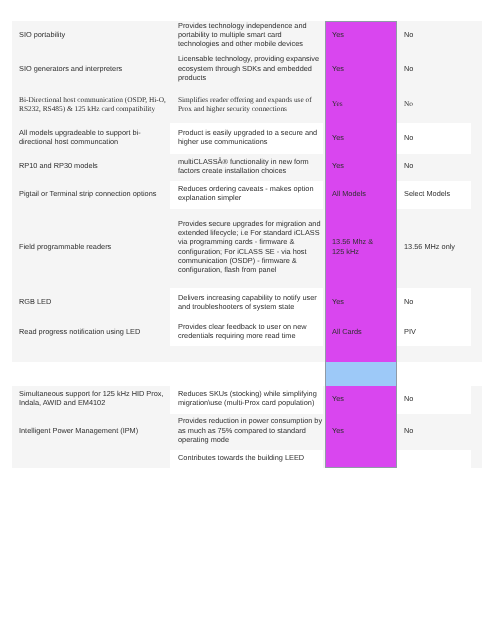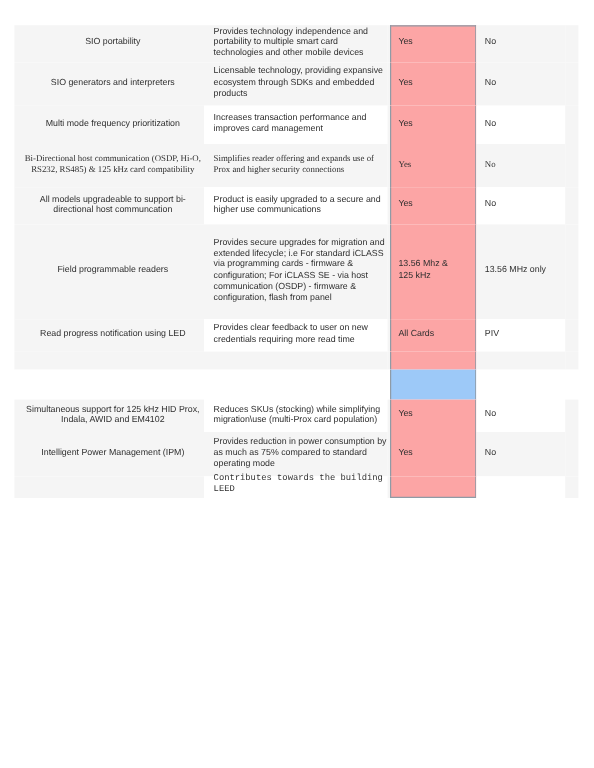--- a/index.html
+++ b/index.html
@@ -1,22 +1,22 @@
 <!DOCTYPE html>
 <html><head>
 <meta charset="utf-8">
 <style>
   html,body{margin:0;padding:0;background:#ffffff;}
   body{width:495px;height:640px;overflow:hidden;font-family:"Liberation Sans",sans-serif;color:#2f2f2f;-webkit-font-smoothing:antialiased;text-rendering:geometricPrecision;}
   .page{position:relative;width:495px;height:640px;background:#fff;}
   .tbl{position:absolute;left:12px;top:21px;width:470px;border-collapse:collapse;border-spacing:0;table-layout:fixed;}
   .tbl td{vertical-align:middle;font-size:7.35px;line-height:9.25px;background:#f5f5f5;padding:0;}
-  td.f{padding-left:7px;padding-right:1px;text-align:center;}
+  td.f{padding-left:7px;padding-right:1px;}
   td.t{padding-left:8px;padding-right:0px;}
-  td.b{padding-left:7px;padding-right:14px;background:#fca5a5;box-shadow:inset 1px 0 0 #8f9ba6, inset -1px 0 0 #8f9ba6;}
+  td.b{padding-left:7px;padding-right:14px;background:#d946ef;box-shadow:inset 1px 0 0 #8f9ba6, inset -1px 0 0 #8f9ba6;}
   td.v{padding-left:7px;padding-right:4px;}
   tr.w td.t,tr.w td.v{background:#ffffff;}
   .tbl td>span{display:block;position:relative;top:-1.7px;}
   .sec{font-weight:bold;font-size:7.6px;letter-spacing:.7px;color:#0d0d0d;}
   td.sec>span{top:7.4px;}
   tr.gap td{background:#ffffff;}
   tr.gap td.b{background:#9dc9f8;}
   tr:first-child td.b{box-shadow:inset 1px 0 0 #8f9ba6, inset -1px 0 0 #8f9ba6, inset 0 1px 0 #8f9ba6;}
   tr:last-child td.b{box-shadow:inset 1px 0 0 #8f9ba6, inset -1px 0 0 #8f9ba6, inset 0 -1px 0 #8f9ba6;}
 </style>
@@ -59,36 +59,20 @@
           </td>
           <td class="s"></td>
           <td class="b">
             <span>Yes</span>
           </td>
           <td class="v">
             <span>No</span>
           </td>
           <td class="e"></td>
         </tr>
-        <tr class="w" style="height: 32.6px;">
-          <td class="f">
-            <span>Multi mode frequency prioritization</span>
-          </td>
-          <td class="t">
-            <span>Increases transaction performance and improves card management</span>
-          </td>
-          <td class="s"></td>
-          <td class="b">
-            <span>Yes</span>
-          </td>
-          <td class="v">
-            <span>No</span>
-          </td>
-          <td class="e"></td>
-        </tr>
         <tr style="height: 35.7px; font-family: Liberation Serif, serif;">
           <td class="f">
             <span>Bi-Directional host communication (OSDP, Hi-O, RS232, RS485) &amp; 125 kHz card compatibility</span>
           </td>
           <td class="t">
             <span>Simplifies reader offering and expands use of Prox and higher security connections</span>
           </td>
           <td class="s"></td>
           <td class="b">
             <span>Yes</span>
@@ -107,36 +91,84 @@
           </td>
           <td class="s"></td>
           <td class="b">
             <span>Yes</span>
           </td>
           <td class="v">
             <span>No</span>
           </td>
           <td class="e"></td>
         </tr>
+        <tr style="height: 26.8px;">
+          <td class="f">
+            <span>RP10 and RP30 models</span>
+          </td>
+          <td class="t">
+            <span>multiCLASSÂ® functionality in new form factors create installation choices</span>
+          </td>
+          <td class="s"></td>
+          <td class="b">
+            <span>Yes</span>
+          </td>
+          <td class="v">
+            <span>No</span>
+          </td>
+          <td class="e"></td>
+        </tr>
+        <tr class="w" style="height: 27.7px;">
+          <td class="f">
+            <span>Pigtail or Terminal strip connection options</span>
+          </td>
+          <td class="t">
+            <span>Reduces ordering caveats - makes option explanation simpler</span>
+          </td>
+          <td class="s"></td>
+          <td class="b">
+            <span>All Models</span>
+          </td>
+          <td class="v">
+            <span>Select Models</span>
+          </td>
+          <td class="e"></td>
+        </tr>
         <tr style="height: 78.9px;">
           <td class="f">
             <span>Field programmable readers</span>
           </td>
           <td class="t">
             <span>Provides secure upgrades for migration and extended lifecycle; i.e For standard iCLASS via programming cards - firmware &amp; configuration; For iCLASS SE - via host communication (OSDP) - firmware &amp; configuration, flash from panel</span>
           </td>
           <td class="s"></td>
           <td class="b">
             <span>13.56 Mhz &amp; 125 kHz</span>
           </td>
           <td class="v">
             <span>13.56 MHz only</span>
           </td>
           <td class="e"></td>
         </tr>
+        <tr class="w" style="height: 31.6px;">
+          <td class="f">
+            <span>RGB LED</span>
+          </td>
+          <td class="t">
+            <span>Delivers increasing capability to notify user and troubleshooters of system state</span>
+          </td>
+          <td class="s"></td>
+          <td class="b">
+            <span>Yes</span>
+          </td>
+          <td class="v">
+            <span>No</span>
+          </td>
+          <td class="e"></td>
+        </tr>
         <tr class="w" style="height: 27px; margin-top: 41px;">
           <td class="f">
             <span>Read progress notification using LED</span>
           </td>
           <td class="t">
             <span>Provides clear feedback to user on new credentials requiring more read time</span>
           </td>
           <td class="s"></td>
           <td class="b">
             <span>All Cards</span>
@@ -203,21 +235,21 @@
           </td>
           <td class="s"></td>
           <td class="b">
             <span>Yes</span>
           </td>
           <td class="v">
             <span>No</span>
           </td>
           <td class="e"></td>
         </tr>
-        <tr class="w" style="height: 18.2px; font-family: Liberation Mono, monospace;">
+        <tr class="w" style="height: 18.2px;">
           <td class="f">
             <span></span>
           </td>
           <td class="t">
             <span>Contributes towards the building LEED</span>
           </td>
           <td class="s"></td>
           <td class="b">
             <span></span>
           </td>

